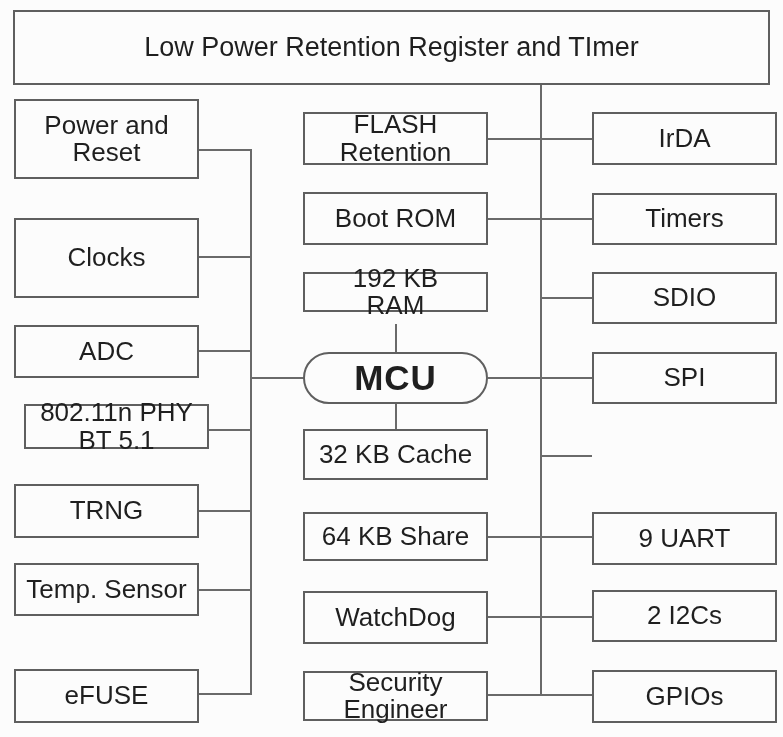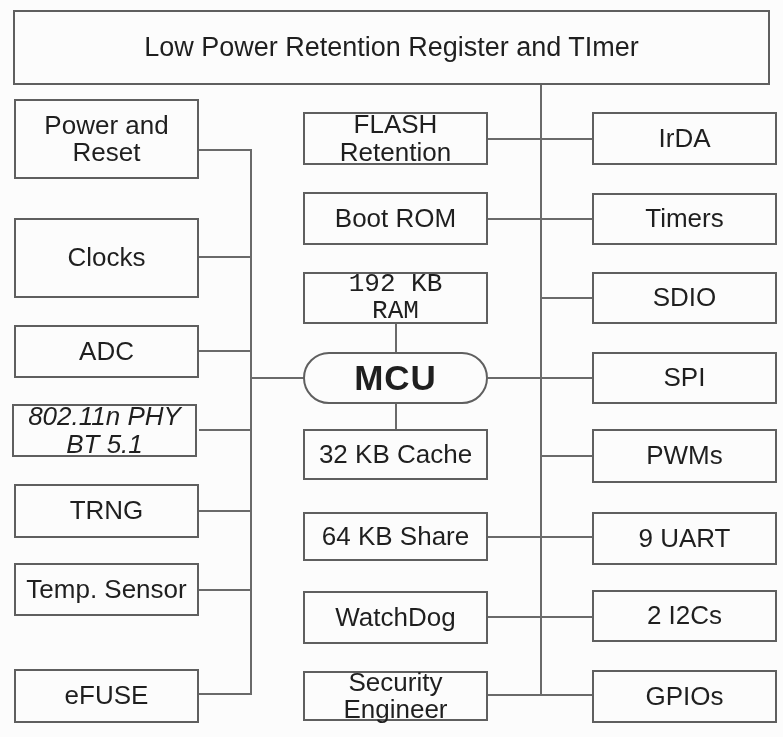--- a/index.html
+++ b/index.html
@@ -44,43 +44,42 @@
 <body>
 
 <div id="canvas">
 
   <div class="block banner" style="left:13px;top:10px;width:757px;height:75px;">Low Power Retention Register and TImer</div>
 
   <div class="block" style="left:14px;top:99px;width:185px;height:80px;">Power and
 Reset</div>
   <div class="block" style="left:14px;top:218px;width:185px;height:80px;">Clocks</div>
   <div class="block" style="left:14px;top:325px;width:185px;height:53px;">ADC</div>
-  <div class="block" style="left:12px;top:404px;width:185px;height:53px;font-style:italic;">802.11n PHY
+  <div class="block" style="left:24px;top:404px;width:185px;height:45px;">802.11n PHY
 BT 5.1</div>
   <div class="block" style="left:14px;top:484px;width:185px;height:54px;">TRNG</div>
   <div class="block" style="left:14px;top:563px;width:185px;height:53px;">Temp. Sensor</div>
   <div class="block" style="left:14px;top:669px;width:185px;height:54px;">eFUSE</div>
 
   <div class="block" style="left:303px;top:112px;width:185px;height:53px;">FLASH
 Retention</div>
   <div class="block" style="left:303px;top:192px;width:185px;height:53px;">Boot ROM</div>
-  <div class="block" style="left:303px;top:272px;width:185px;height:52px;font-family:Liberation Mono, monospace;">192 KB
+  <div class="block" style="left:303px;top:272px;width:185px;height:40px;">192 KB
 RAM</div>
   <div class="block mcu" style="left:303px;top:352px;width:185px;height:52px;">MCU</div>
   <div class="block" style="left:303px;top:429px;width:185px;height:51px;">32 KB Cache</div>
   <div class="block" style="left:303px;top:512px;width:185px;height:49px;">64 KB Share</div>
   <div class="block" style="left:303px;top:591px;width:185px;height:53px;">WatchDog</div>
   <div class="block" style="left:303px;top:671px;width:185px;height:50px;">Security
 Engineer</div>
 
   <div class="block" style="left:592px;top:112px;width:185px;height:53px;">IrDA</div>
   <div class="block" style="left:592px;top:193px;width:185px;height:52px;">Timers</div>
   <div class="block" style="left:592px;top:272px;width:185px;height:52px;">SDIO</div>
   <div class="block" style="left:592px;top:352px;width:185px;height:52px;">SPI</div>
-  <div class="block" style="left:592px;top:429px;width:185px;height:54px;">PWMs</div>
   <div class="block" style="left:592px;top:512px;width:185px;height:53px;">9 UART</div>
   <div class="block" style="left:592px;top:590px;width:185px;height:52px;">2 I2Cs</div>
   <div class="block" style="left:592px;top:670px;width:185px;height:53px;">GPIOs</div>
 
   <div class="vline" style="left:540px;top:85px;height:611px;"></div>
   <div class="vline" style="left:250px;top:150px;height:545px;"></div>
   <div class="vline" style="left:395px;top:324px;height:28px;"></div>
   <div class="vline" style="left:395px;top:404px;height:25px;"></div>
 
   <div class="hline" style="left:488px;top:138px;width:104px;"></div>

